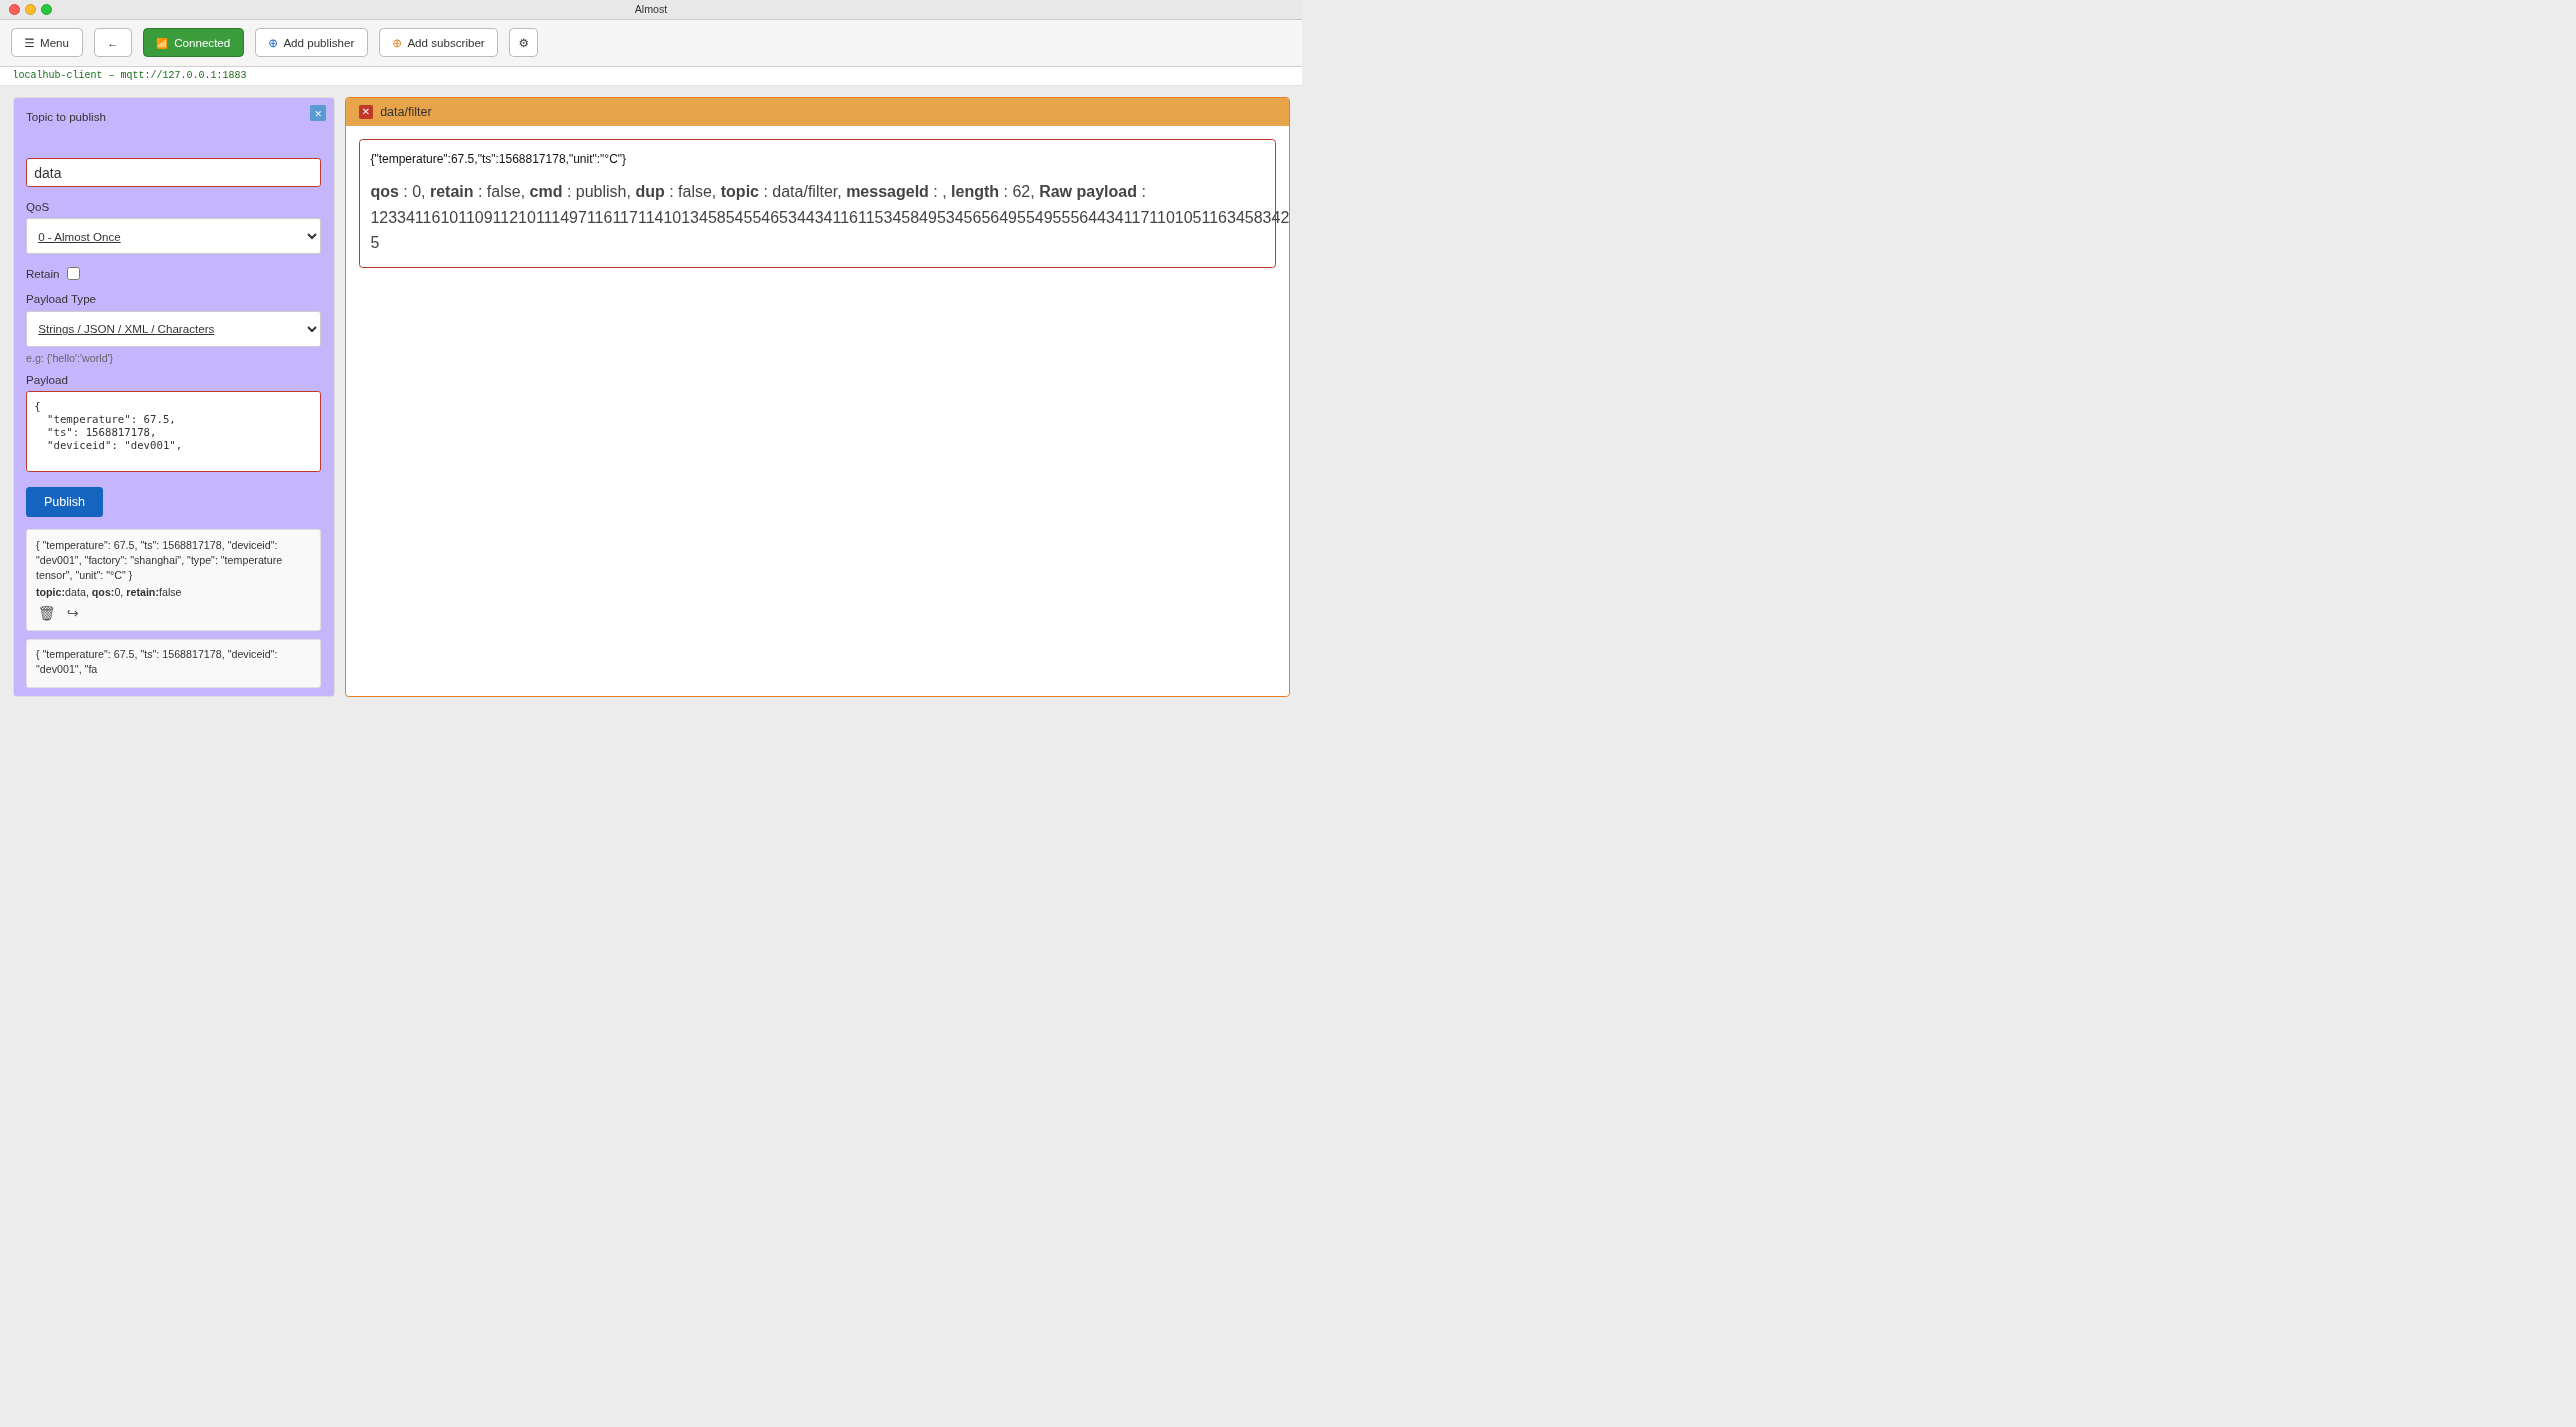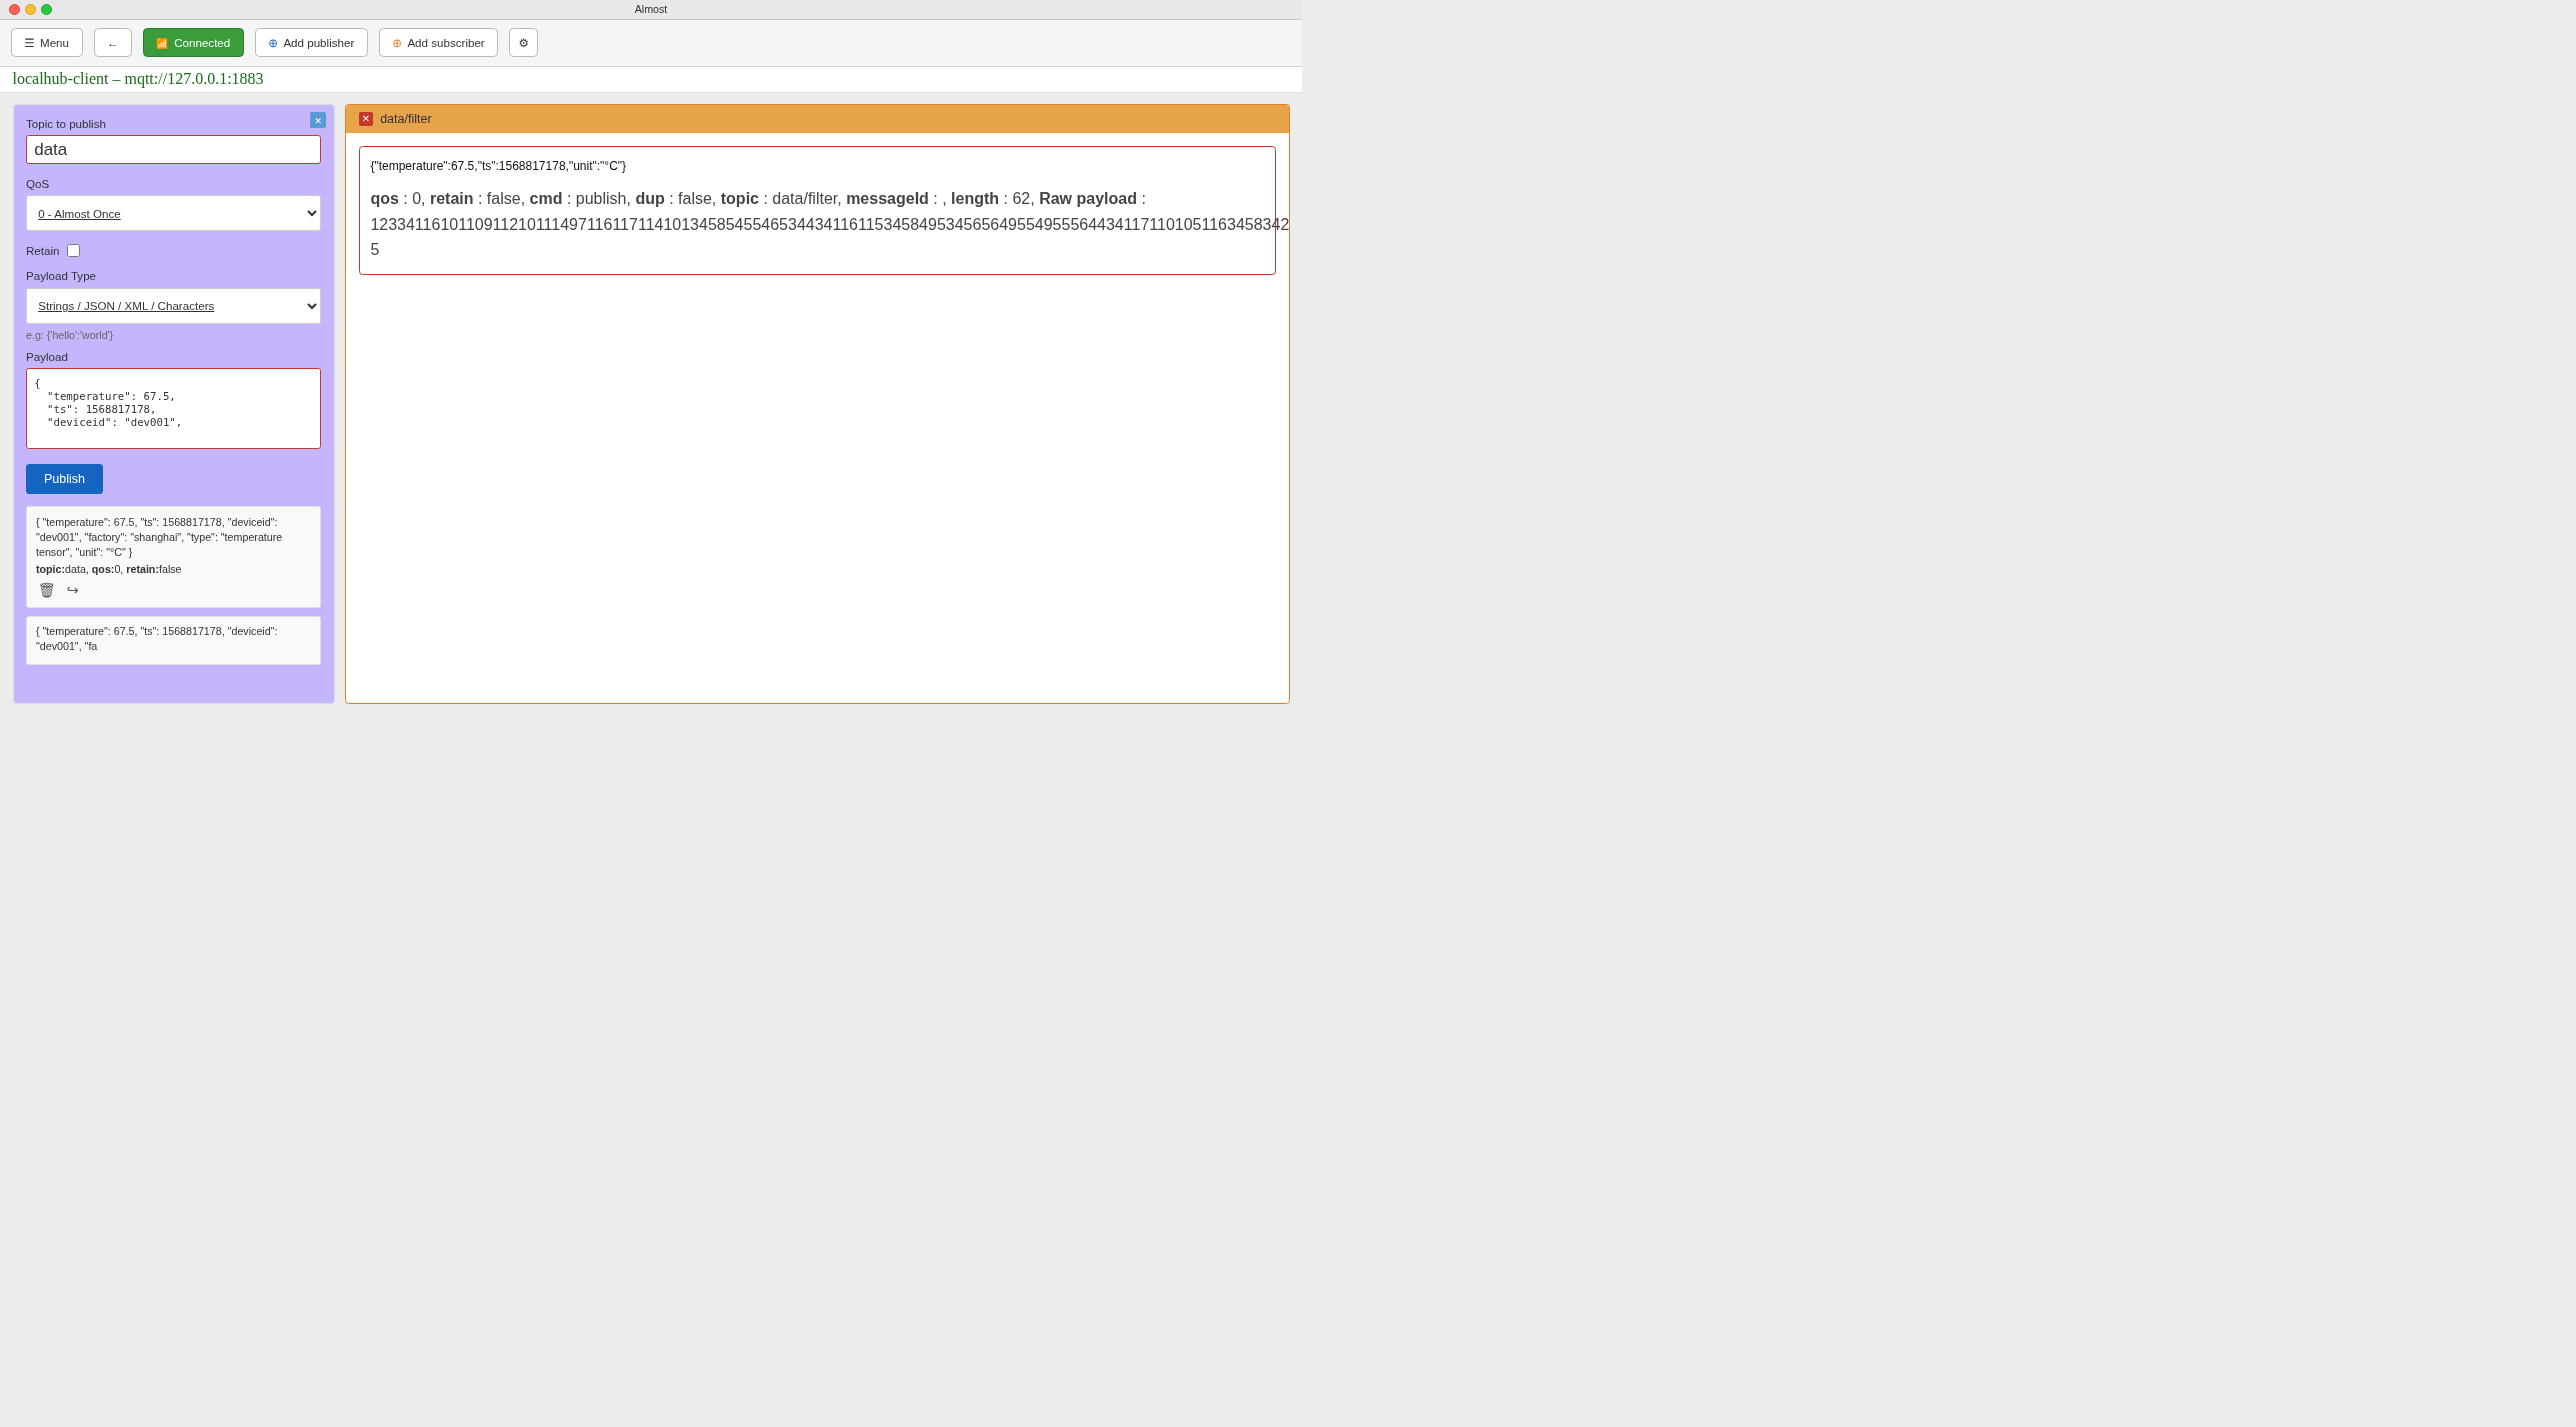--- a/index.html
+++ b/index.html
@@ -88,24 +88,24 @@
       width: 29px;
       height: 29px;
       padding: 0;
       justify-content: center;
     }
 
     
     .connection-bar {
       background: #fff;
       padding: 3.6px 12.5px;
-      font-size: 16px;
+      font-size: 10px;
       color: #1a6b1a;
       border-bottom: 0.9px solid #e0e0e0;
-      font-family: Liberation Serif, serif;
+      font-family: Liberation Mono, monospace;
     }
 
     
     .main-content {
       display: flex;
       gap: 0;
       padding: 10.7px 12.5px;
       height: calc(712px - 19.7px - 47px - 23px);
       gap: 10.7px;
     }
@@ -150,23 +150,24 @@
     .form-group {
       margin-bottom: 12.5px;
     }
 
     .form-input {
       width: 100%;
       height: 29px;
       padding: 0 7.2px;
       border: 1.8px solid #c0392b;
       border-radius: 2.7px;
-      font-size: 17px;
+      font-size: 14px;
       outline: none;
       color: #333;
+      margin-top: 30px;
     }
 
     .form-select {
       width: 100%;
       height: 36px;
       padding: 0 7.2px;
       border: 0.9px solid #ccc;
       border-radius: 2.7px;
       font-size: 11.6px;
       background: #fff;

